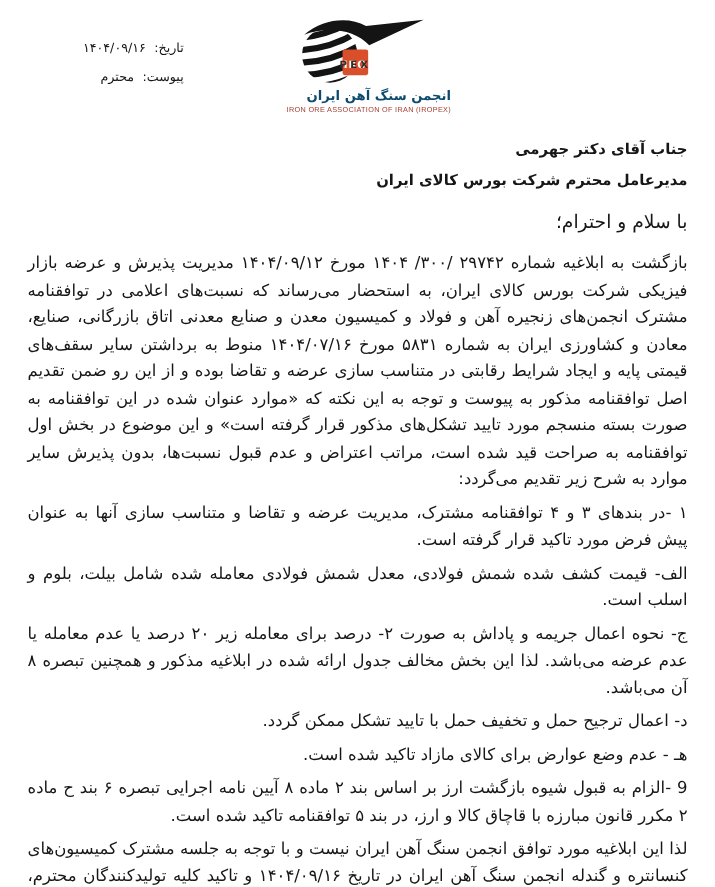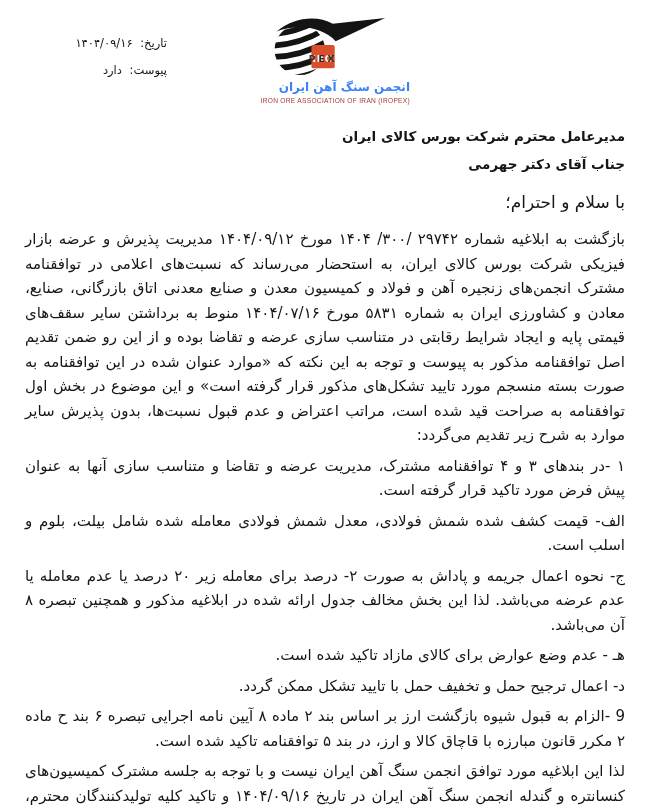--- a/index.html
+++ b/index.html
@@ -39,21 +39,21 @@
     transform: translateX(-50%);
     width: 170px;
     text-align: right;
   }
   .logo svg { display: block; margin: 0 auto; width: 128px; height: 64px; }
   .persian-name {
     font-size: 12px;
     font-weight: bold;
     line-height: 14px;
     margin-top: 1px;
-    color: #3b82f6;
+    color: #0c4a6e;
   }
   .english-name {
     direction: ltr;
     font-family: "Liberation Sans", sans-serif;
     font-size: 6.6px;
     letter-spacing: 0.3px;
     color: #a23b2e;
     line-height: 9px;
     margin-top: 2px;
     white-space: nowrap;
@@ -82,21 +82,21 @@
 
 <div class="page" lang="fa">
 
   <div class="meta">
     <div class="row">
       <span class="label">تاریخ:</span>
       <span class="value">۱۴۰۴/۰۹/۱۶</span>
     </div>
     <div class="row">
       <span class="label">پیوست:</span>
-      <span class="value">دارد</span>
+      <span class="value">محترم</span>
     </div>
   </div>
 
   <div class="logo">
     <svg viewBox="0 0 132 66" aria-hidden="true">
       <defs>
         <clipPath id="sphClip">
             <circle cx="40" cy="36" r="26"></circle>
           </clipPath>
       </defs>
@@ -117,31 +117,31 @@
       <rect x="52" y="31" width="24" height="24" rx="2" fill="#d94f2b"></rect>
       <text x="64" y="48" text-anchor="middle" font-family="DejaVu Sans, sans-serif" font-size="9.5" font-weight="bold" letter-spacing="1" fill="#ffffff">IRO</text>
       <text x="79" y="48" text-anchor="start" font-family="DejaVu Sans, sans-serif" font-size="9.5" font-weight="bold" letter-spacing="3" fill="#2e2e2e">PEX</text>
     </svg>
     <div class="persian-name">انجمن سنگ آهن ایران</div>
     <div class="english-name">IRON ORE ASSOCIATION OF IRAN (IROPEX)</div>
   </div>
 
   <main class="letter">
     <div class="recipient">
+      <div>جناب آقای دکتر جهرمی</div>
       <div>مدیرعامل محترم شرکت بورس کالای ایران</div>
-      <div>جناب آقای دکتر جهرمی</div>
     </div>
 
     <div class="salutation">با سلام و احترام؛</div>
 
     <div class="paragraphs">
       <p>بازگشت به ابلاغیه شماره ۲۹۷۴۲ /۳۰۰/ ۱۴۰۴ مورخ ۱۴۰۴/۰۹/۱۲ مدیریت پذیرش و عرضه بازار فیزیکی شرکت بورس کالای ایران، به استحضار می‌رساند که نسبت‌های اعلامی در توافقنامه مشترک انجمن‌های زنجیره آهن و فولاد و کمیسیون معدن و صنایع معدنی اتاق بازرگانی، صنایع، معادن و کشاورزی ایران به شماره ۵۸۳۱ مورخ ۱۴۰۴/۰۷/۱۶ منوط به برداشتن سایر سقف‌های قیمتی پایه و ایجاد شرایط رقابتی در متناسب سازی عرضه و تقاضا بوده و از این رو ضمن تقدیم اصل توافقنامه مذکور به پیوست و توجه به این نکته که «موارد عنوان شده در این توافقنامه به صورت بسته منسجم مورد تایید تشکل‌های مذکور قرار گرفته است» و این موضوع در بخش اول توافقنامه به صراحت قید شده است، مراتب اعتراض و عدم قبول نسبت‌ها، بدون پذیرش سایر موارد به شرح زیر تقدیم می‌گردد:</p>
       <p>۱ -در بندهای ۳ و ۴ توافقنامه مشترک، مدیریت عرضه و تقاضا و متناسب سازی آنها به عنوان پیش فرض مورد تاکید قرار گرفته است.</p>
       <p>الف- قیمت کشف شده شمش فولادی، معدل شمش فولادی معامله شده شامل بیلت، بلوم و اسلب است.</p>
       <p>ج- نحوه اعمال جریمه و پاداش به صورت ۲- درصد برای معامله زیر ۲۰ درصد یا عدم معامله یا عدم عرضه می‌باشد. لذا این بخش مخالف جدول ارائه شده در ابلاغیه مذکور و همچنین تبصره ۸ آن می‌باشد.</p>
+      <p>د- اعمال ترجیح حمل و تخفیف حمل با تایید تشکل ممکن گردد.</p>
       <p>هـ - عدم وضع عوارض برای کالای مازاد تاکید شده است.</p>
-      <p>د- اعمال ترجیح حمل و تخفیف حمل با تایید تشکل ممکن گردد.</p>
       <p>9 -الزام به قبول شیوه بازگشت ارز بر اساس بند ۲ ماده ۸ آیین نامه اجرایی تبصره ۶ بند ح ماده ۲ مکرر قانون مبارزه با قاچاق کالا و ارز، در بند ۵ توافقنامه تاکید شده است.</p>
       <p>لذا این ابلاغیه مورد توافق انجمن سنگ آهن ایران نیست و با توجه به جلسه مشترک کمیسیون‌های کنسانتره و گندله انجمن سنگ آهن ایران در تاریخ ۱۴۰۴/۰۹/۱۶ و تاکید کلیه تولیدکنندگان محترم، خواهشمند است اولاً تبصره ۳ ابلاغیه</p>
     </div>
   </main>
 
 </div>
 
 </body></html>

